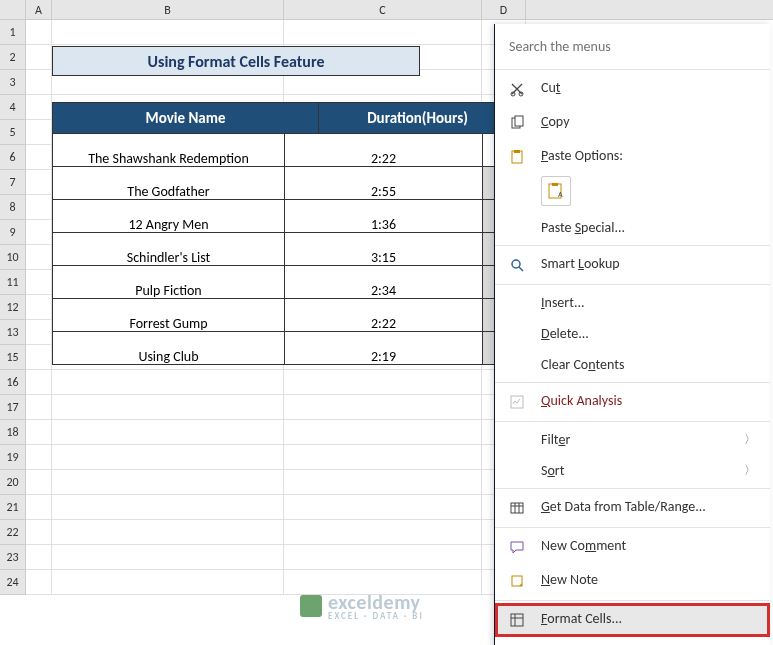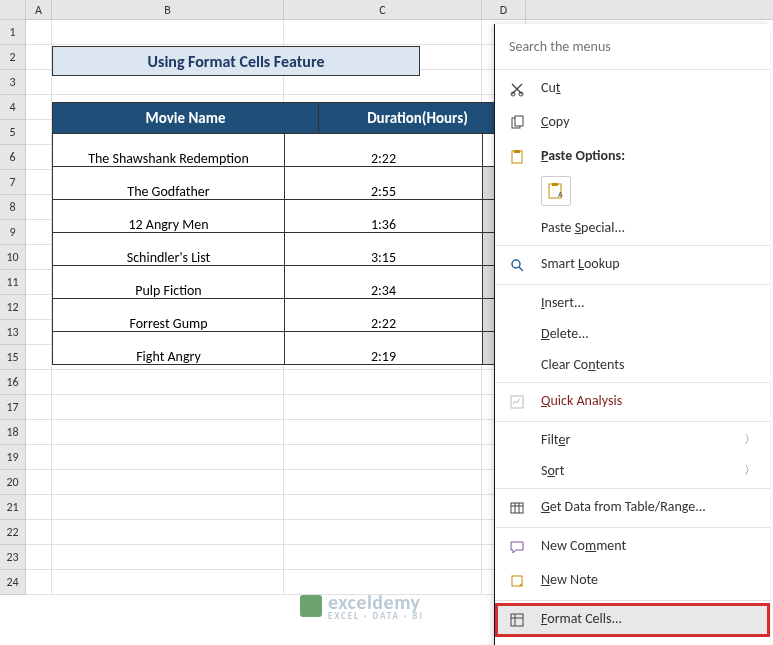--- a/index.html
+++ b/index.html
@@ -118,21 +118,21 @@
       cursor: default; gap: 14px;
       position: relative;
     }
     .menu-item .icon {
       width: 20px; height: 20px; flex-shrink: 0;
       display: flex; align-items: center; justify-content: center;
     }
     .menu-item .label { flex: 1; }
     .menu-item .label .ul { text-decoration: underline; }
     .menu-item .chev { font-size: 12px; color: #666; }
-    .menu-item.bold .label { font-weight: bold; }
+    .menu-item.bold .label { font-weight: normal; }
     .menu-item.disabled { color: #7f1d1d; }
     .menu-item.indent { padding-left: 46px; }
     .menu-item.hover { background: #e8e8e8; }
     .menu-item.highlight-box { outline: 3px solid #d32f2f; outline-offset: -3px; }
 
     .paste-option {
       width: 30px; height: 30px; border: 1px solid #ccc; border-radius: 2px;
       margin-left: 46px; margin-top: 2px; margin-bottom: 6px;
       display: flex; align-items: center; justify-content: center;
       background: #fff;
@@ -349,21 +349,21 @@
         <div class="td c1">Pulp Fiction</div>
         <div class="td c2">2:34</div>
         <div class="td c3"></div>
       </div>
       <div class="tr">
         <div class="td c1">Forrest Gump</div>
         <div class="td c2">2:22</div>
         <div class="td c3"></div>
       </div>
       <div class="tr">
-        <div class="td c1">Fight Angry</div>
+        <div class="td c1">Using Club</div>
         <div class="td c2">2:19</div>
         <div class="td c3"></div>
       </div>
     </div>
 </div>
 
 <div class="watermark">
   <div class="wm-icon"></div>
   <div>
     <span>exceldemy</span>

